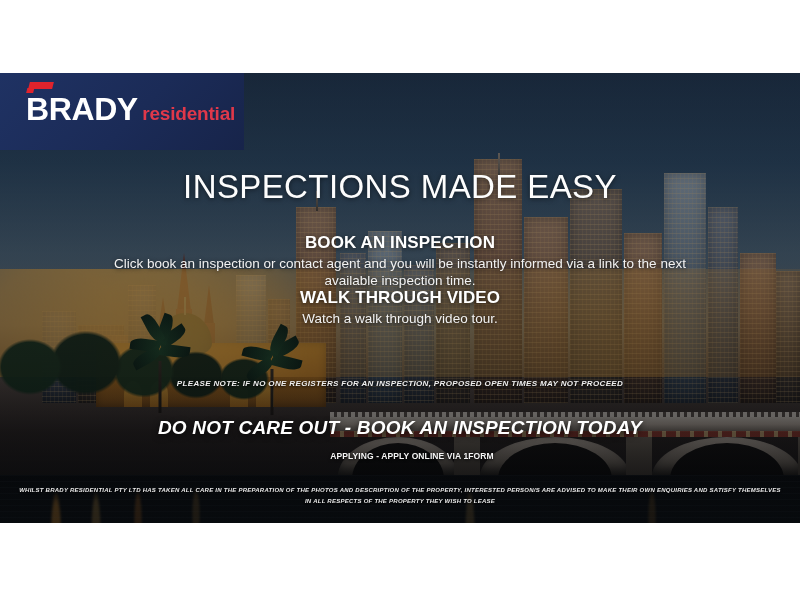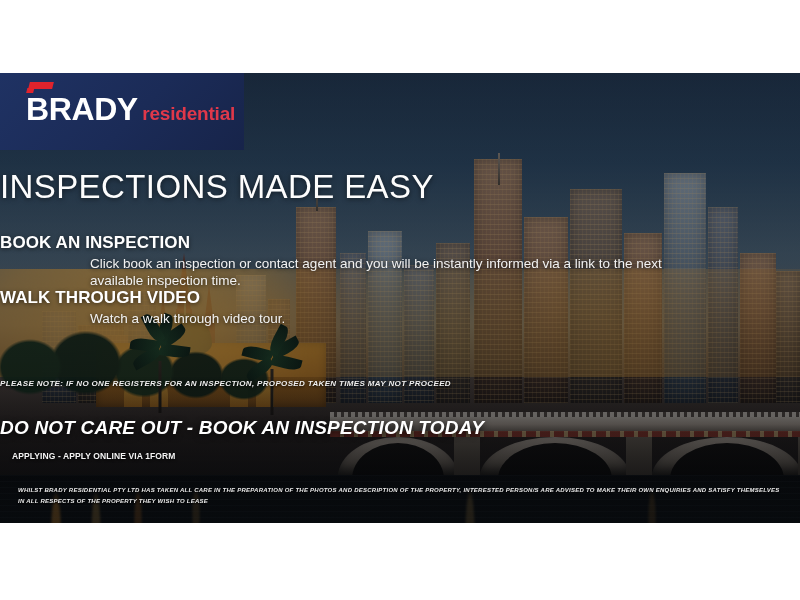--- a/index.html
+++ b/index.html
@@ -192,21 +192,21 @@
     line-height:1; display:inline-block; vertical-align:baseline;
   }
   .logo-sub {
     font-size:19px; font-weight:700; color:#e0384a; letter-spacing:-.2px;
     line-height:1; display:inline-block; vertical-align:baseline; 
   }
 
   
   .copy {
     position:absolute; left:0; top:0; width:800px; height:526px;
-    z-index:5; text-align:left; color:#fff;
+    z-index:5; text-align:center; color:#fff;
   }
   .h1 {
     position:absolute; left:0; top:95px; width:800px;
     font-size:33px; font-weight:400; letter-spacing:.4px; color:#fdfdfd;
     text-shadow:0 1px 5px rgba(0,0,0,.55);
   }
 
   .sect { position:absolute; left:0; width:800px; }
   .sect .title {
     font-size:17px; font-weight:700; letter-spacing:.1px; color:#fff;
@@ -359,21 +359,21 @@
       </div>
 
       <div class="sect s1">
         <div class="title">BOOK AN INSPECTION</div>
         <div class="body">Click book an inspection  or contact agent and you will be instantly  informed via a link  to the next available  inspection time.</div>
       </div>
 
       <div class="sect s3">
       </div>
 
-      <div class="note">PLEASE NOTE:  IF NO ONE REGISTERS FOR AN INSPECTION, PROPOSED TAKEN TIMES MAY NOT PROCEED</div>
+      <div class="note">PLEASE NOTE:  IF NO ONE REGISTERS FOR AN INSPECTION, PROPOSED OPEN TIMES MAY NOT PROCEED</div>
 
       <div class="cta">DO NOT CARE OUT -   BOOK AN INSPECTION TODAY</div>
 
       <div class="terms">
         <div>APPLYING - APPLY ONLINE VIA 1FORM</div>
       </div>
 
       <div class="disclaimer">WHILST  BRADY  RESIDENTIAL   PTY LTD HAS TAKEN ALL CARE IN THE PREPARATION  OF THE PHOTOS AND DESCRIPTION   OF THE PROPERTY,  INTERESTED   PERSON/S  ARE ADVISED  TO MAKE THEIR  OWN ENQUIRIES  AND SATISFY THEMSELVES  IN ALL RESPECTS  OF THE PROPERTY THEY WISH  TO LEASE</div>
 
     </div>

